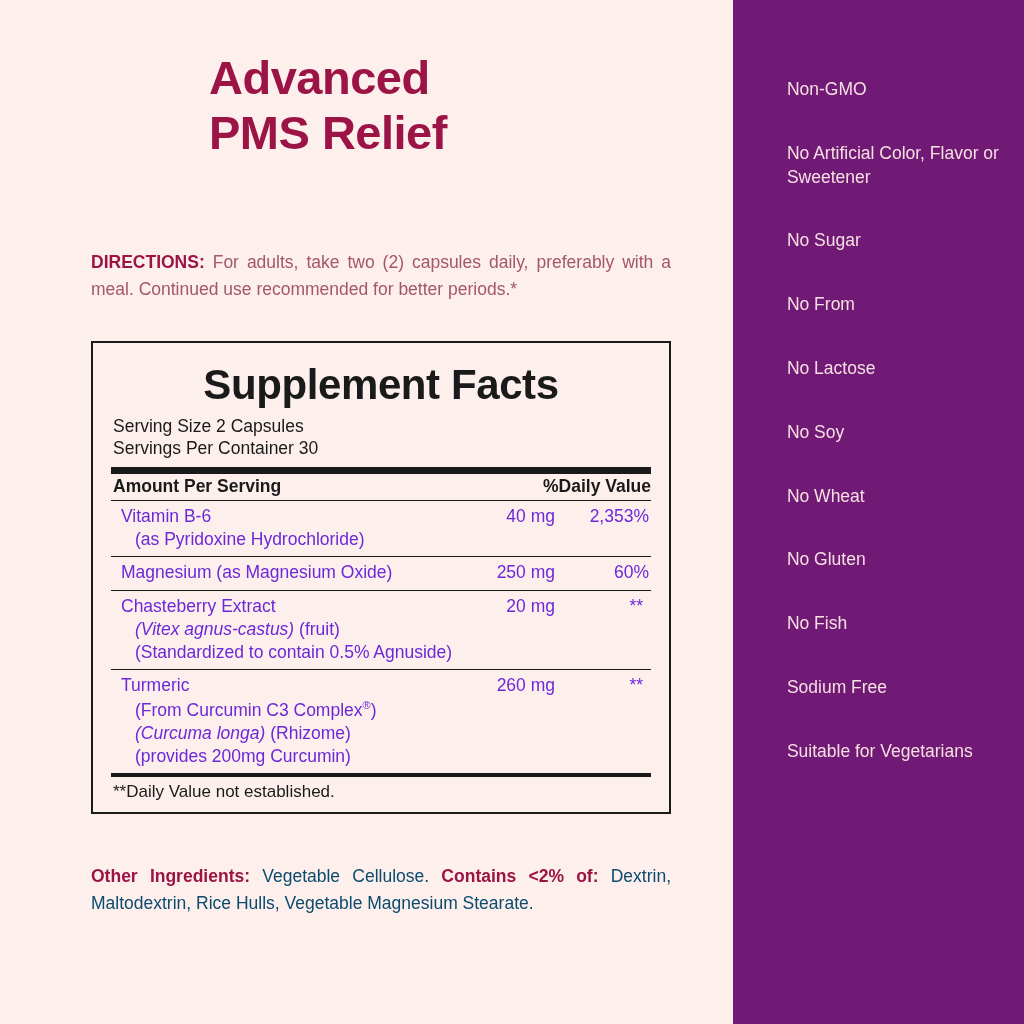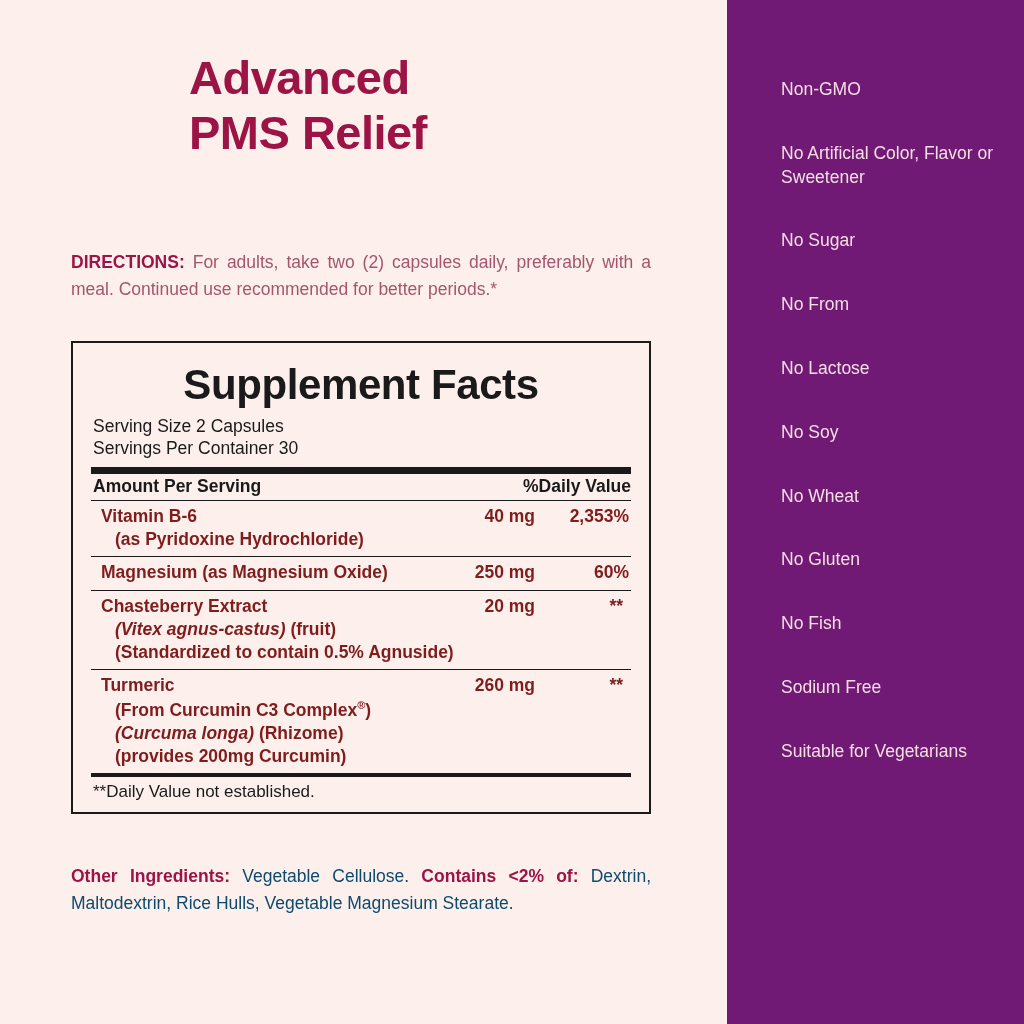--- a/index.html
+++ b/index.html
@@ -16,20 +16,21 @@
     width: 1024px;
     height: 1024px;
     display: flex;
   }
   
   .left {
     width: 764px;
     height: 1024px;
     background: #fdf0ec;
     position: relative;
+    margin-left: 20px;
   }
   .title {
     color: #9c1345;
     font-weight: bold;
     font-size: 47px;
     line-height: 1.18;
     letter-spacing: -0.5px;
     position: absolute;
     left: 189px;
     top: 50px;
@@ -84,24 +85,23 @@
     justify-content: space-between;
     font-size: 17.5px;
     font-weight: bold;
     color: #1a1a1a;
     padding: 2px 0 3px 2px;
   }
 
   .nrow {
     position: relative;
     font-size: 17.5px;
-    color: #7f1d1d;
+    color: #6d28d9;
     padding: 4px 0 5px 2px;
     line-height: 1.33;
-    font-weight: bold;
   }
   .nrow .nm { display: block; padding-left: 8px; }
   .nrow .sub { display: block; padding-left: 22px; }
   .nrow .amt {
     position: absolute;
     right: 96px;
     top: 4px;
     text-align: center;
   }
   .nrow .dv {

